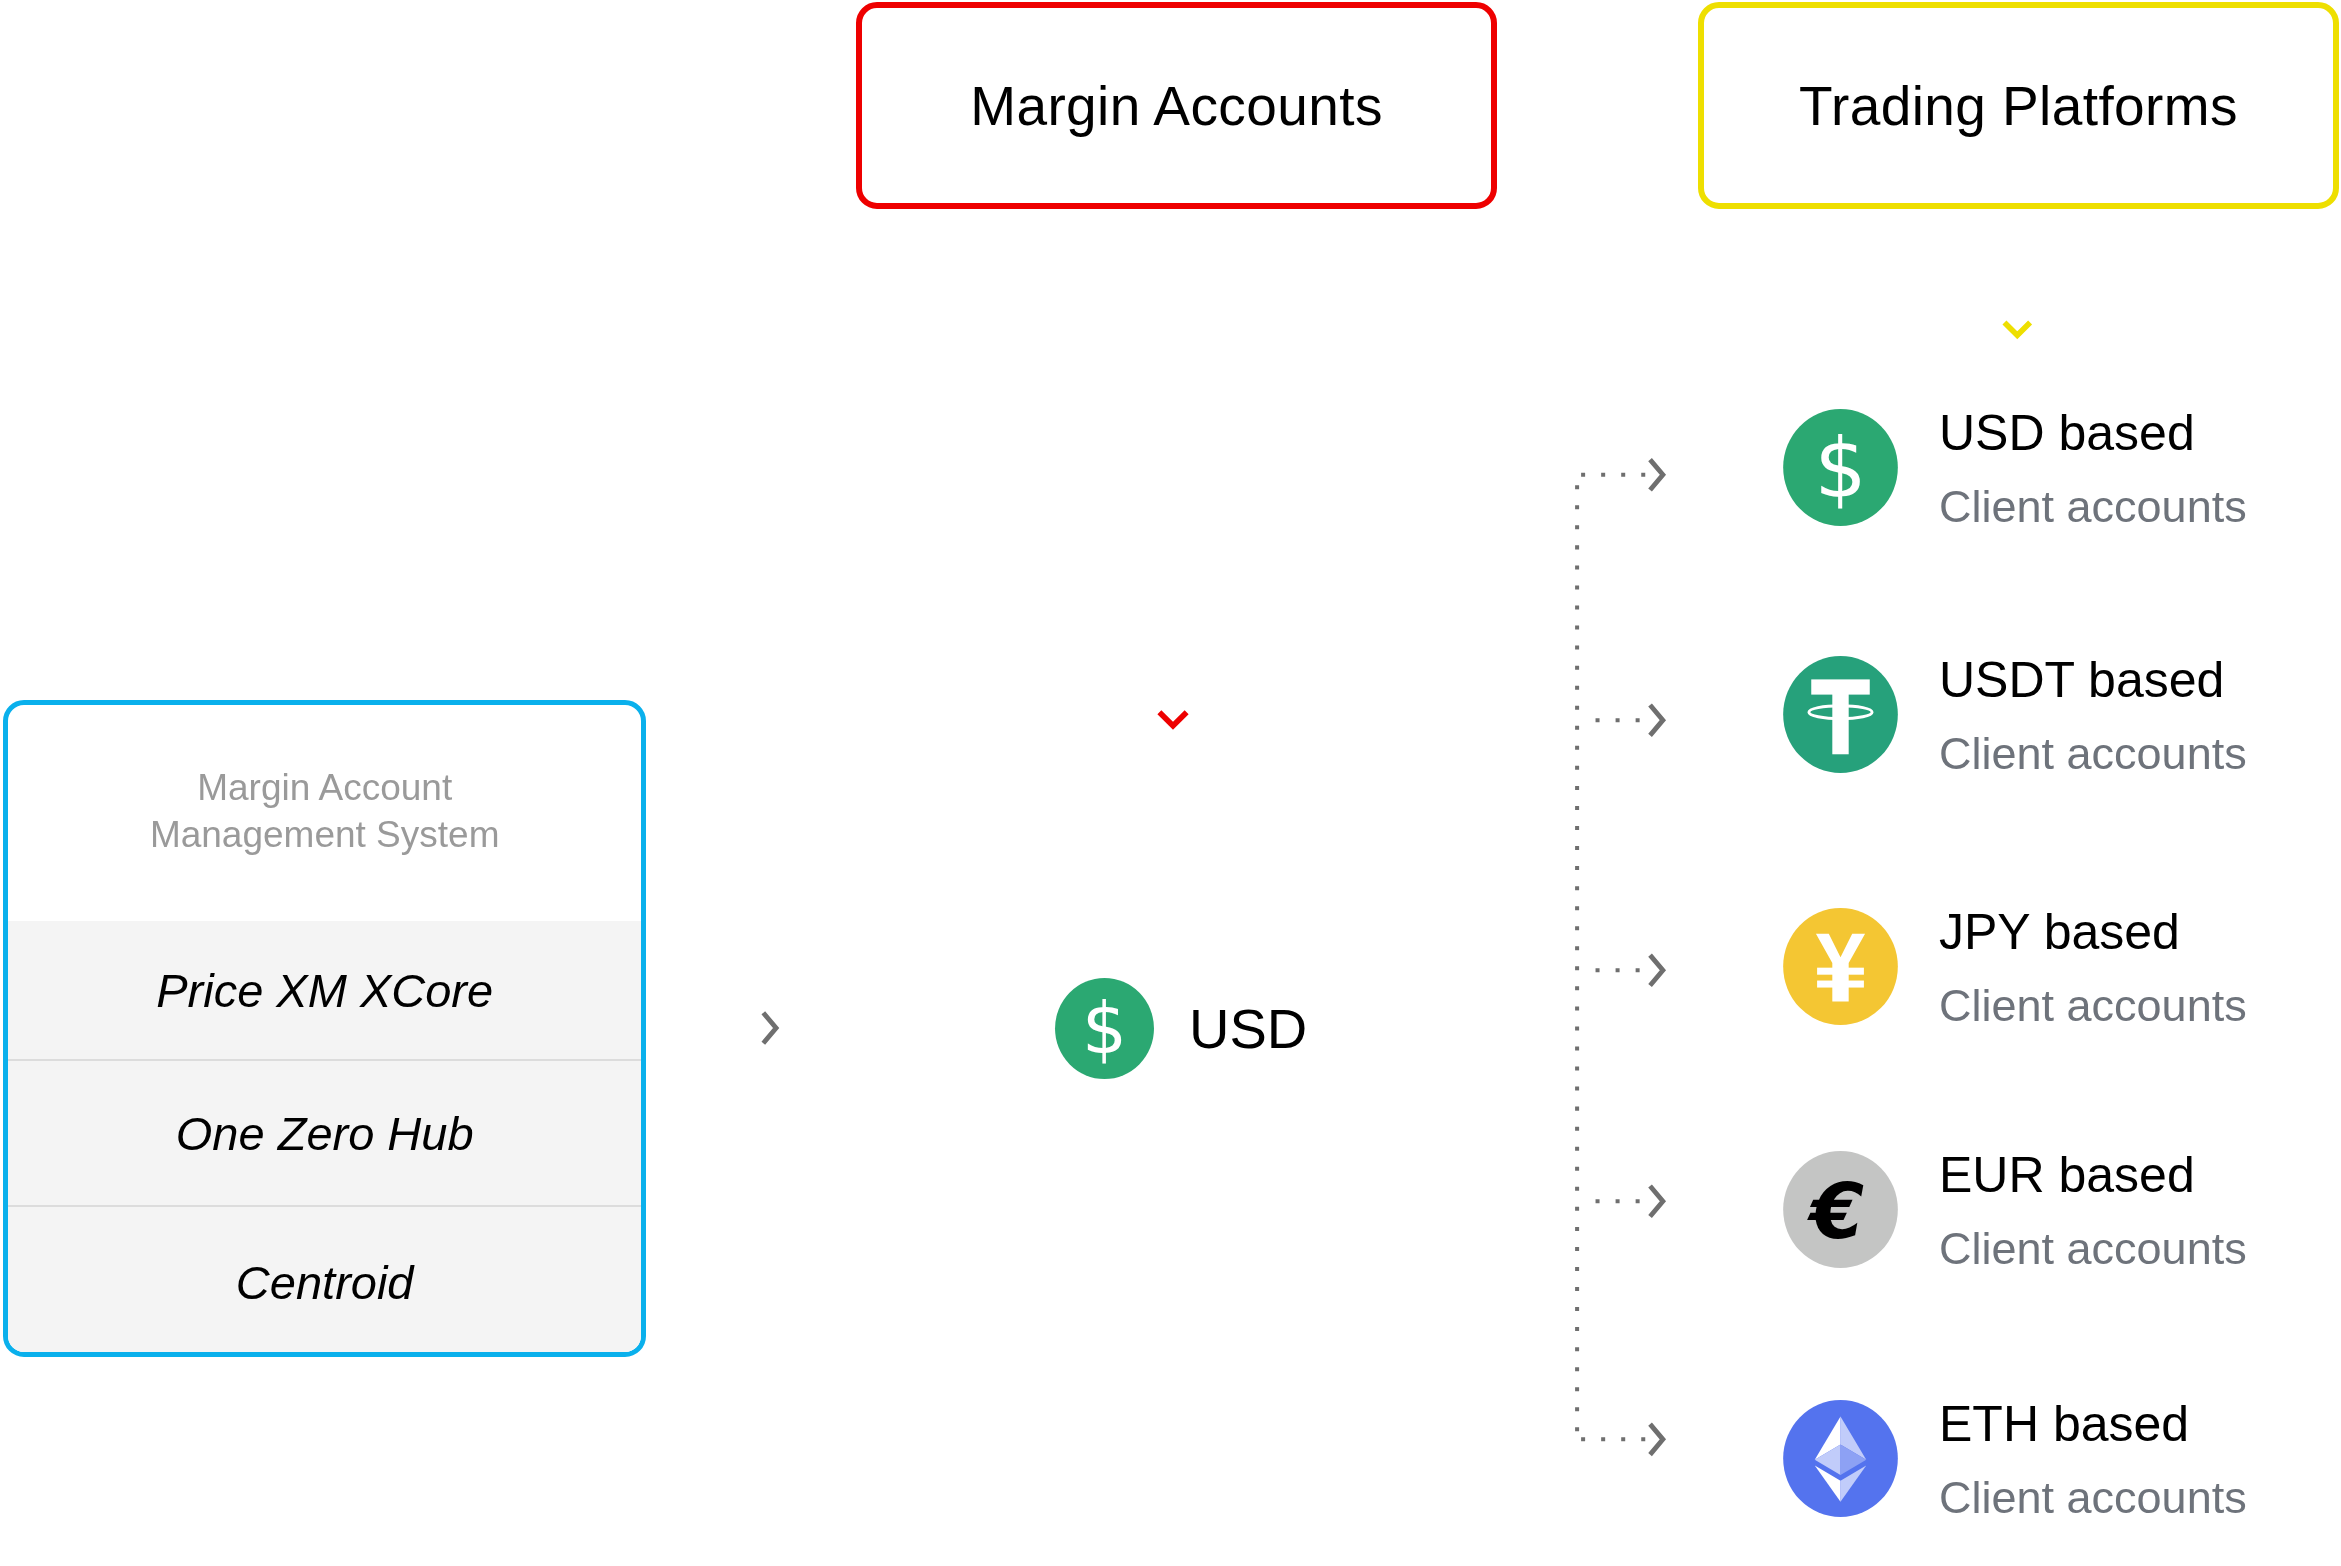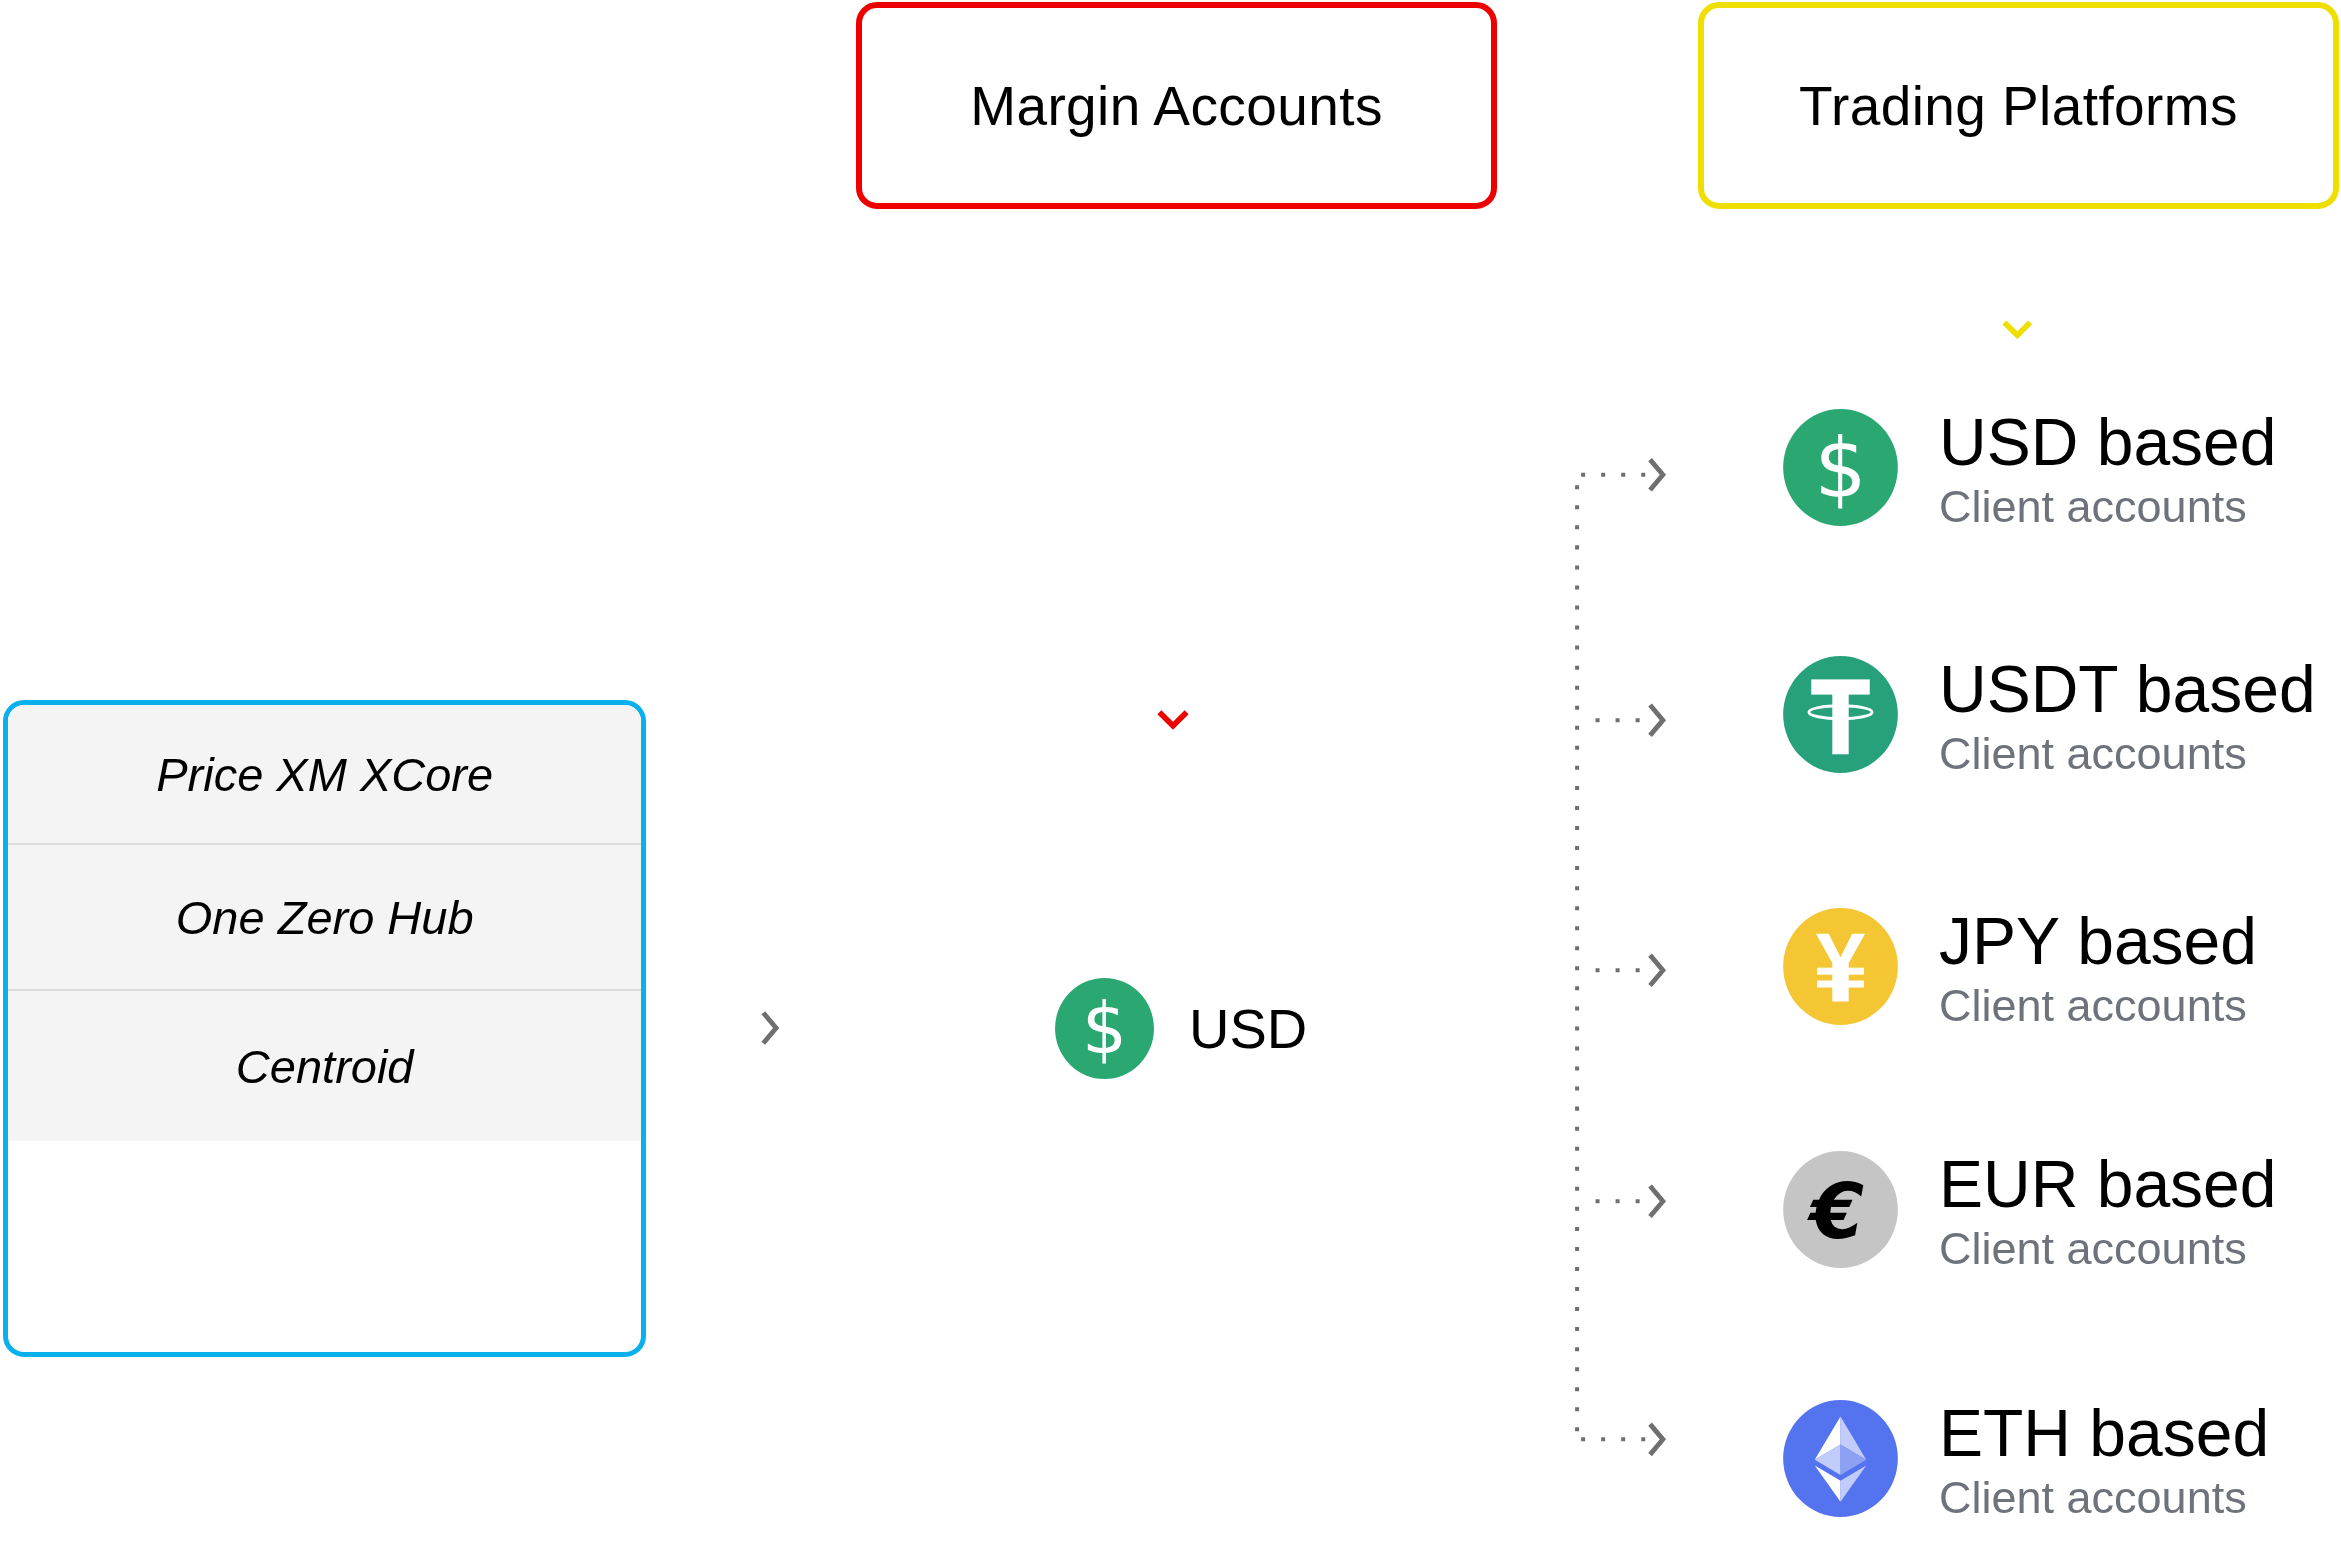--- a/index.html
+++ b/index.html
@@ -27,21 +27,21 @@
   .sys-row.last { height: 152px; }
 
   
   #center-usd { left: 1054px; top: 978px; display: flex; align-items: center; }
   #center-usd .coin { width: 101px; height: 101px; }
   #center-usd .lbl { font-size: 56px; font-weight: 500; margin-left: 34px; }
 
   
   .cur-item { position: absolute; left: 1782px; width: 545px; height: 120px; }
   .cur-item .coin { position: absolute; left: 0; top: 0; width: 117px; height: 117px; }
-  .cur-item .title { position: absolute; left: 157px; top: -4.8px; font-size: 66px; font-weight: 500; white-space: nowrap; }
+  .cur-item .title { position: absolute; left: 157px; top: -4.8px; font-size: 50px; font-weight: 500; white-space: nowrap; }
   .cur-item .sub { position: absolute; left: 157px; top: 72px; font-size: 45px; color: #6e737b; white-space: nowrap; }
 
   svg.connectors { position: absolute; left: 0; top: 0; }
 </style>
 </head>
 <body>
 
 <svg class="connectors" width="2342" height="1567" viewBox="0 0 2921 1954">
   <defs>
     <linearGradient id="redFade" x1="0" y1="0" x2="0" y2="1">
@@ -104,20 +104,24 @@
   </svg>
 
 <div id="margin-box" class="hdr-box">
   <span>Margin Accounts</span>
 </div>
 <div id="trading-box" class="hdr-box">
   <span>Trading Platforms</span>
 </div>
 
 <div id="system-box" class="abs">
+  <div id="system-title">
+    <div>Margin Account</div>
+    <div>Management System</div>
+  </div>
   <div class="sys-row first">Price XM XCore</div>
   <div class="sys-row">One Zero Hub</div>
   <div class="sys-row last">Centroid</div>
 </div>
 
 <div id="center-usd" class="abs">
   <svg class="coin" viewBox="0 0 100 100">
     <ellipse cx="50" cy="50" rx="49" ry="50" fill="#2BA872"></ellipse>
     <text x="50" y="74" text-anchor="middle" font-family="DejaVu Sans, sans-serif" font-size="70" fill="#fff">$</text>
   </svg>

